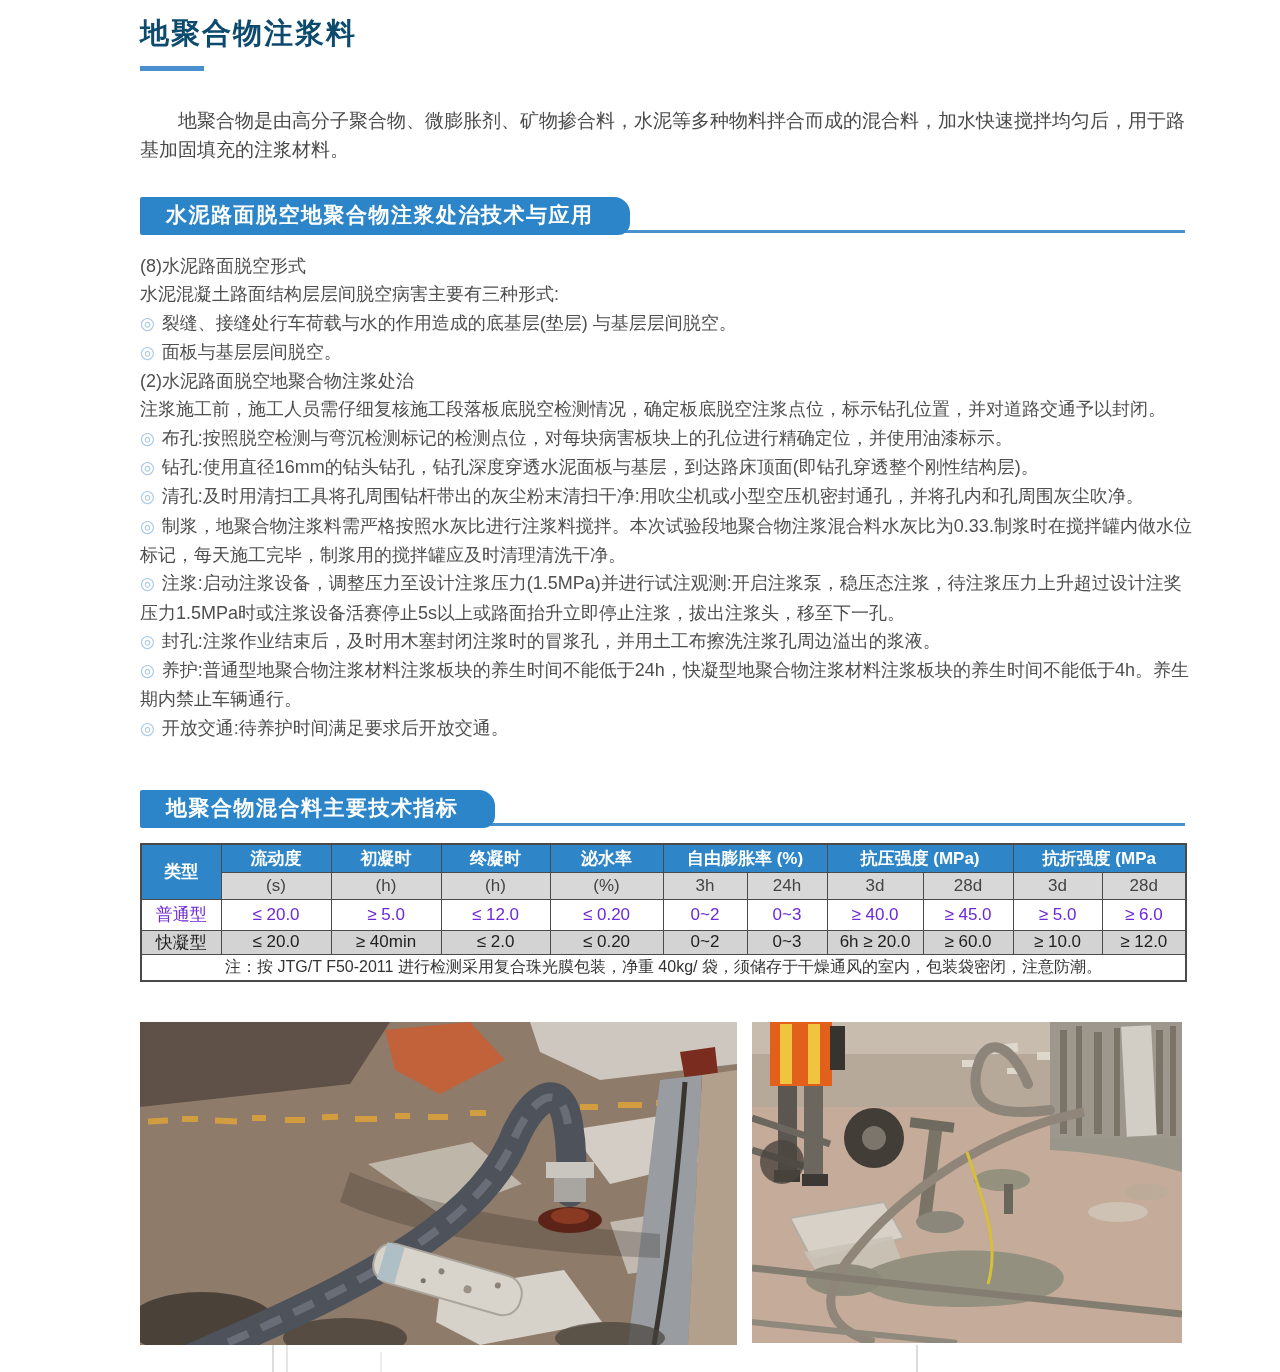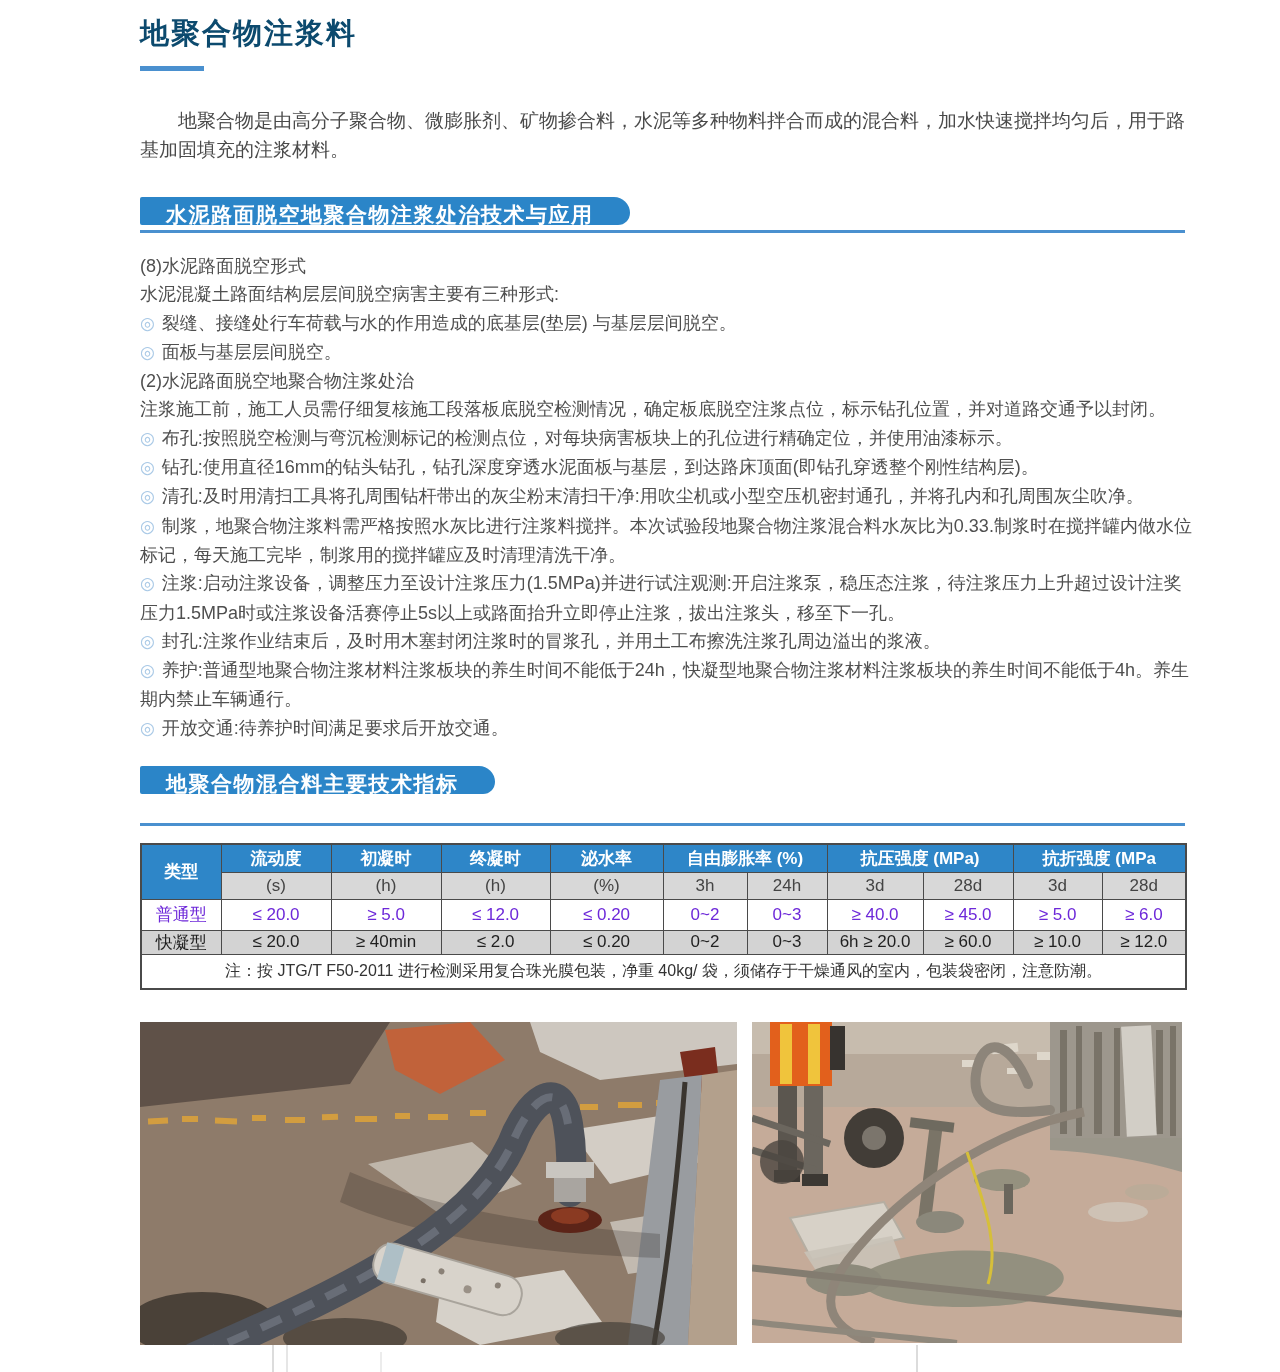--- a/index.html
+++ b/index.html
@@ -6,38 +6,38 @@
   html,body { width:1280px; background:#ffffff; }
   body { font-family:"Liberation Sans","DejaVu Sans",sans-serif; position:relative; height:1372px; overflow:hidden; }
   .page { position:relative; width:1280px; height:1372px; background:#fff; }
 
   .page-title { position:absolute; left:140px; top:14px; font-size:29px; font-weight:bold; color:#0c4a6e; letter-spacing:2px; }
   .title-underline { position:absolute; left:140px; top:66px; width:64px; height:5px; background:#4a90cf; }
 
   .intro { position:absolute; left:140px; top:106px; width:1046px; font-size:19px; line-height:29px; color:#4a4a4a; text-indent:2em; }
 
   .banner-underline { position:absolute; left:140px; width:1045px; height:3px; background:#4a90cf; }
-  .banner { position:absolute; left:140px; height:28px; background:#2B85C8; color:#ffffff; font-weight:bold;
+  .banner { position:absolute; left:140px; height:38px; background:#2B85C8; color:#ffffff; font-weight:bold;
             font-size:21px; line-height:36px; padding:0 36px 0 26px; letter-spacing:1.5px;
             border-radius:2px 16px 12px 2px; white-space:nowrap; }
   #banner1 { top:197px; } #underline1 { top:230px; }
-  #banner2 { top:766px; } #underline2 { top:823px; }
+  #banner2 { top:790px; } #underline2 { top:823px; }
 
   .lines { position:absolute; left:140px; top:252px; width:1052px; font-size:18px; line-height:28.3px; color:#4f4f4f; }
   .line { }
   .blt { color:#A9C9E6; margin-right:7px; font-size:17px; }
 
   .specs-table { position:absolute; left:140px; top:843px; border-collapse:collapse; table-layout:fixed; width:1045px; font-size:17px; }
   .specs-table td, .specs-table th { border:1px solid #4a4a4a; text-align:center; vertical-align:middle; padding:0 2px; overflow:hidden; white-space:nowrap; }
   .specs-table { border:2px solid #4a4a4a; }
   .h-blue { background:#2E86C8; color:#ffffff; font-weight:600; height:28px; }
   .h-unit { background:#D8D8D8; color:#444444; height:27px; font-weight:normal; }
   .r-white td { background:#ffffff; color:#6d28d9; height:31px; }
   .r-gray  td { background:#D3D3D3; color:#1f1f1f; height:18px; }
-  .r-note td { background:#ffffff; color:#333333; height:35px; font-size:16px; }
+  .r-note td { background:#ffffff; color:#333333; height:27px; font-size:16px; }
 
   .photo { position:absolute; top:1022px; }
   #photoL { left:140px; }
   #photoR { left:752px; }
 
   .ghost { position:absolute; background:#dcdcdc; width:2px; }
 </style>
 </head>
 <body>
 

